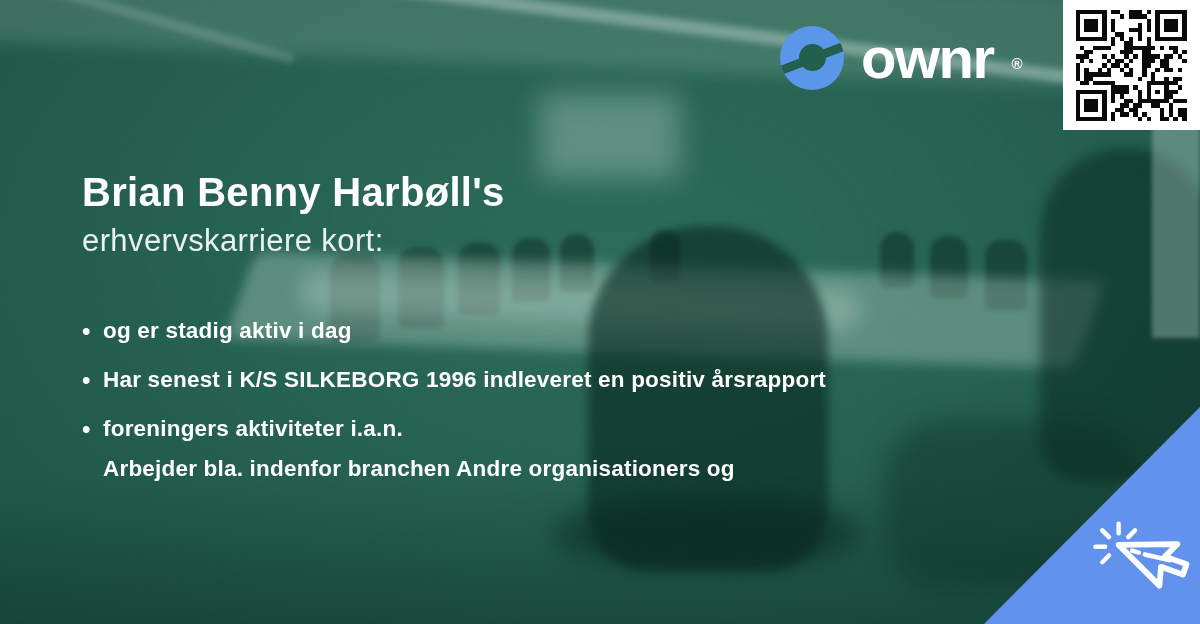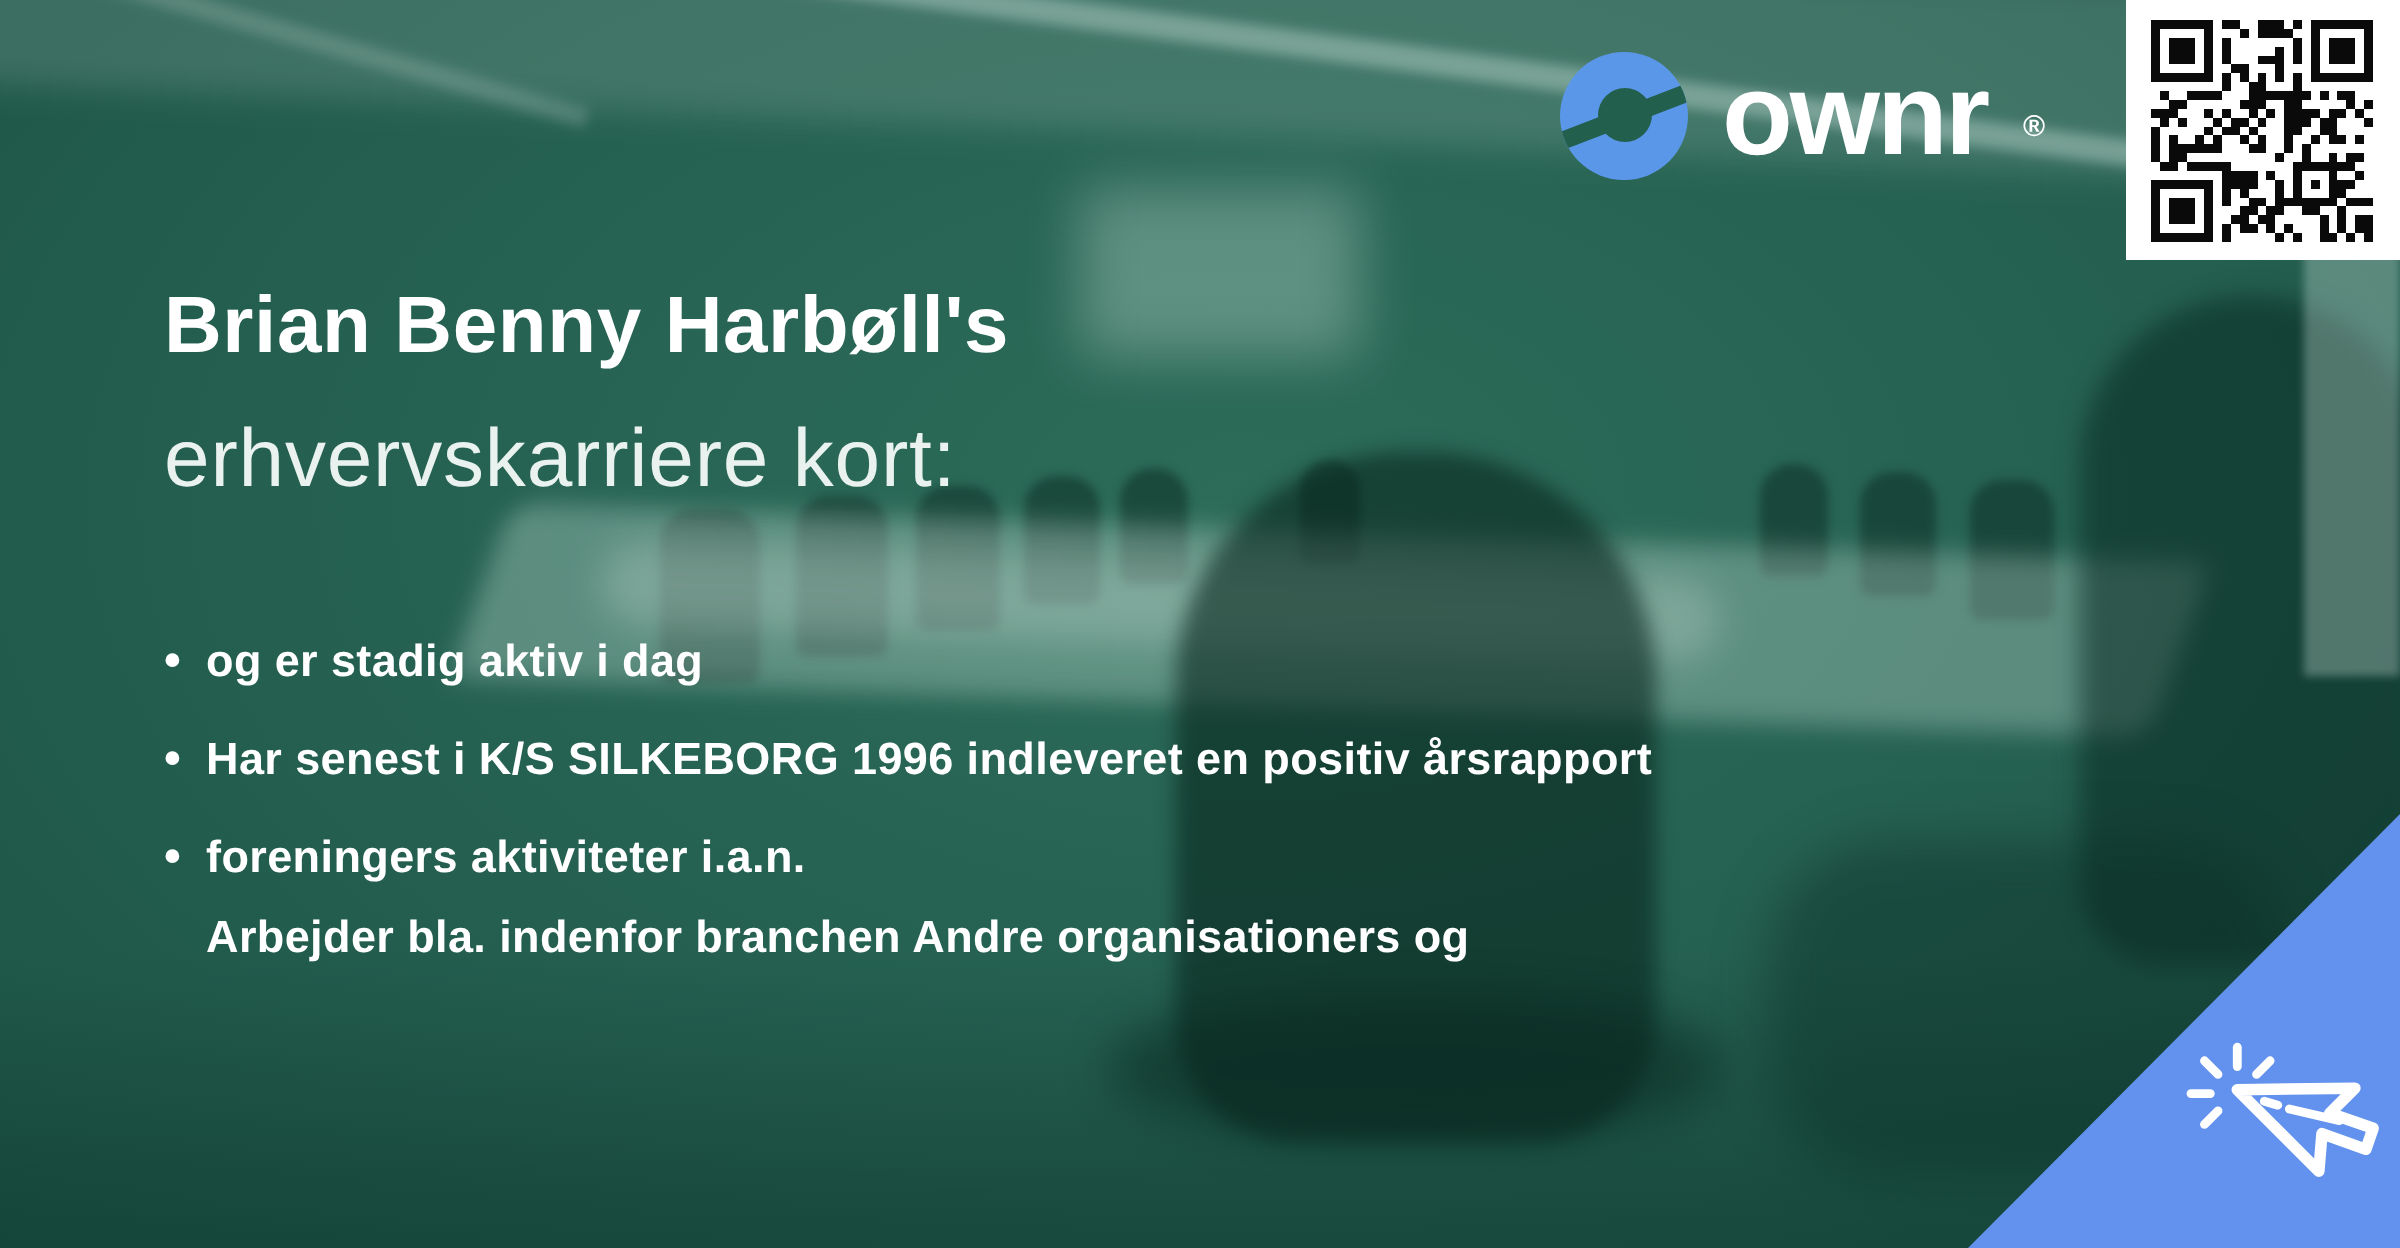--- a/index.html
+++ b/index.html
@@ -40,23 +40,23 @@
   .lm-hole{position:absolute;left:19px;top:18px;width:27px;height:27px;border-radius:50%;background:#225f4d;}
   .lm-slash{position:absolute;left:-10px;top:28px;width:84px;height:9px;background:#225f4d;transform:rotate(-21deg);}
   .wordmark{font-size:58px;line-height:62px;font-weight:bold;color:#ffffff;letter-spacing:-1.5px;}
   .reg{font-size:15px;line-height:15px;color:#ffffff;margin-top:10px;margin-left:1px;font-weight:bold;}
 
   
   .qr{position:absolute;top:0;right:0;width:137px;height:130px;background:#ffffff;box-sizing:border-box;padding:10px 10px 9px 9px;}
   .qr svg{width:100%;height:100%;display:block;}
 
   
-  .headline{position:absolute;left:82px;top:139px;color:#ffffff;}
+  .headline{position:absolute;left:82px;top:168px;color:#ffffff;}
   .title{font-size:40px;font-weight:bold;letter-spacing:0.3px;line-height:48px;}
-  .subtitle{font-size:41px;font-weight:normal;color:#e9f2ee;margin-top:19px;letter-spacing:0.4px;}
+  .subtitle{font-size:31px;font-weight:normal;color:#e9f2ee;margin-top:7px;letter-spacing:0.4px;}
 
   
   .bullets{position:absolute;left:82px;top:311px;width:900px;color:#ffffff;font-size:22.5px;font-weight:bold;}
   .bullet{display:flex;margin-bottom:9px;}
   .bullet .marker{flex:0 0 21px;line-height:40px;font-size:24px;}
   .bullet .text span{display:block;line-height:40px;letter-spacing:0.2px;}
 
   
   .corner{position:absolute;right:0;bottom:0;width:216px;height:217px;background:#6292ed;
     clip-path:polygon(100% 0, 100% 100%, 0 100%);}

